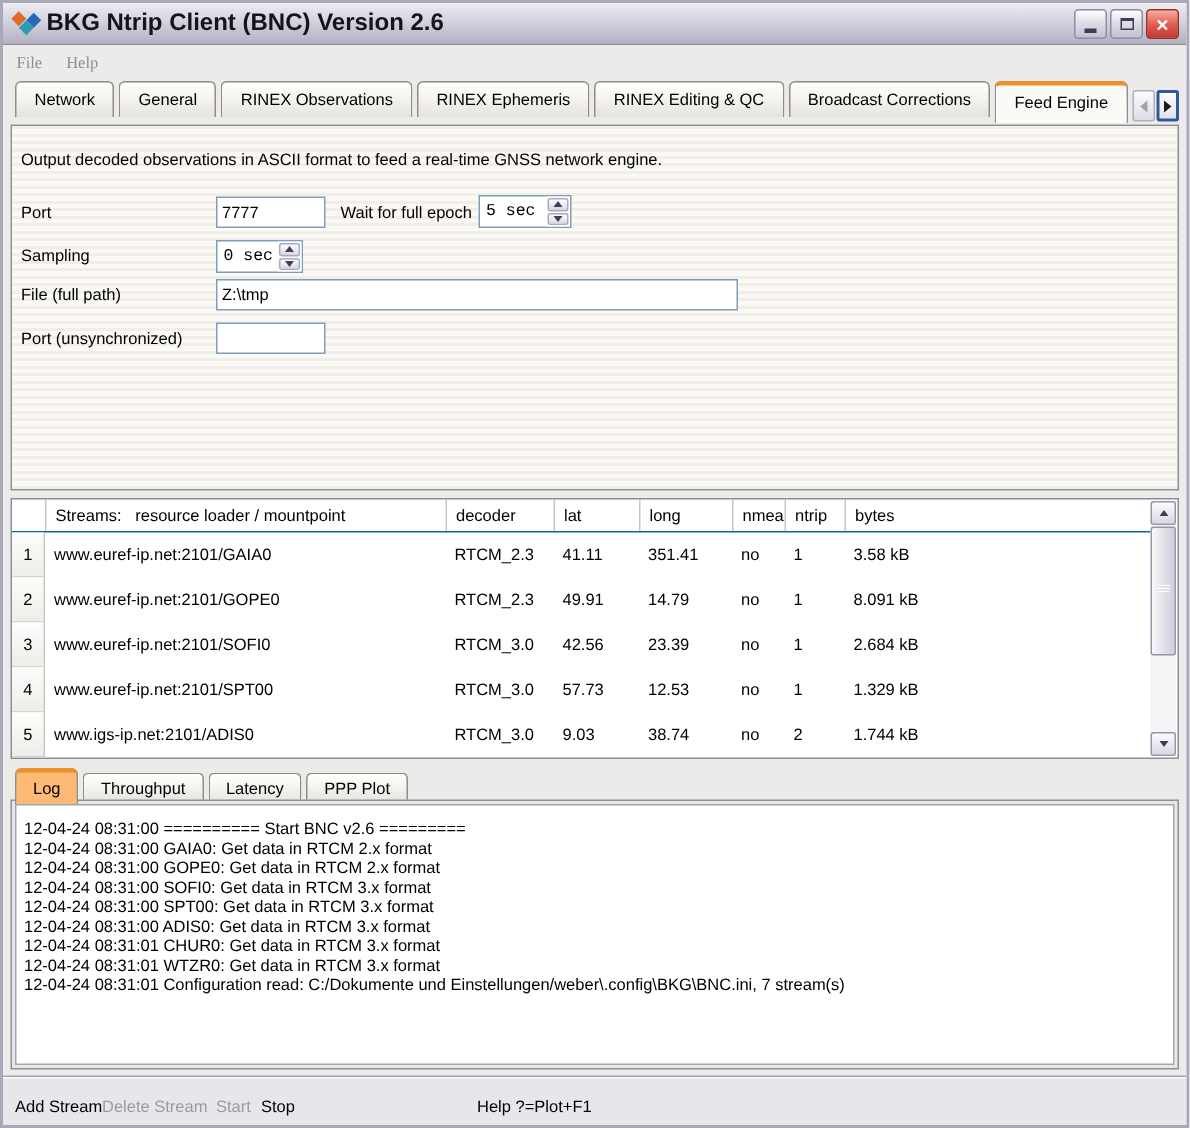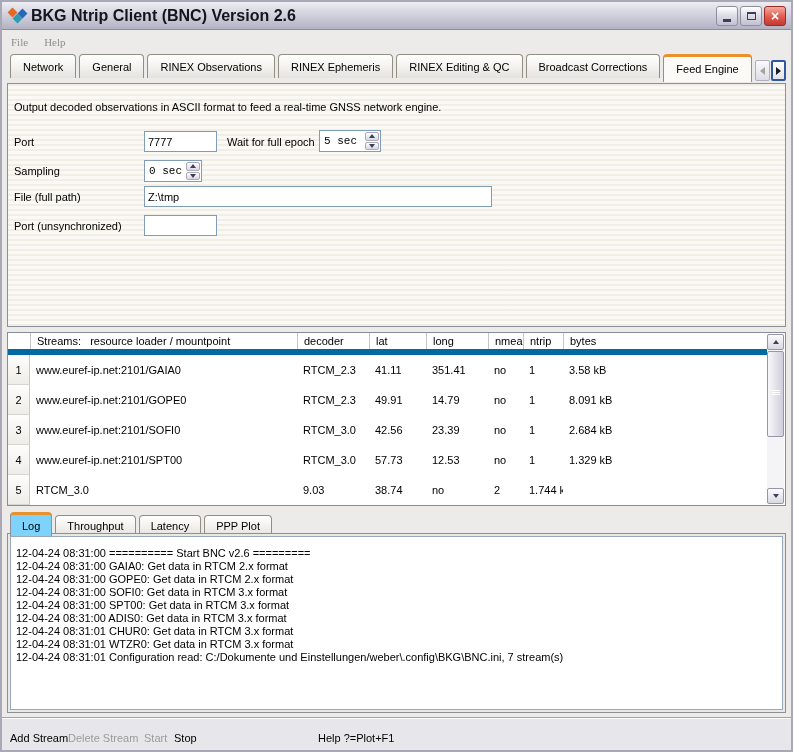--- a/index.html
+++ b/index.html
@@ -82,21 +82,21 @@
   .sb { flex:1; background:linear-gradient(180deg,#FEFEFE,#D8D7E2); border:1px solid #ABAABB;
         border-radius:2px; display:flex; align-items:center; justify-content:center; }
   .tri-up { width:0;height:0;border-left:3px solid transparent;border-right:3px solid transparent;border-bottom:4px solid #3E3E58; }
   .tri-dn { width:0;height:0;border-left:3px solid transparent;border-right:3px solid transparent;border-top:4px solid #3E3E58; }
 
   
   .table-frame { position:absolute; left:5px; top:330px; width:779px; height:174px;
                  border:1px solid #828F9C; background:#FFF; }
   .tgrid { display:grid; grid-template-columns:22px 267px 72px 57px 62px 35px 40px 1fr;
            width:calc(100% - 18px); }
-  .thead { height:22px; border-bottom:6px solid #0369a1;text-align:center; }
+  .thead { height:22px; border-bottom:1px solid #0369a1;text-align:center; }
   .thead .hc { display:flex; align-items:center; padding-left:6px; border-left:1px solid #C6C6C6;
                white-space:pre; overflow:hidden; }
   .thead .hc.first { border-left:none; }
   .trow { height:30px; }
   .trow .tc { display:flex; align-items:center; padding-left:6px; white-space:nowrap; overflow:hidden; }
   .trow .num { justify-content:center; padding-left:0;
                background:linear-gradient(180deg,#FDFDFC,#EEEDE8);
                border-right:1px solid #C9C8C1; border-bottom:1px solid #D6D5D0; }
 
   
@@ -107,21 +107,21 @@
   .sbtn.up { top:0; } .sbtn.down { bottom:0; }
   .sthumb { position:absolute; left:0; top:17px; width:17px; height:86px;
             background:linear-gradient(90deg,#F8F8FB,#CFCEDB); border:1px solid #9796A8; border-radius:2px; }
   .grip { position:absolute; left:4px; top:38px; width:8px; }
   .grip i { display:block; height:1px; background:#9B9AAD; border-bottom:1px solid #FDFDFE; margin-bottom:1px; }
 
   
   .btabrow { position:absolute; left:8px; right:10px; top:507px; height:26px;
              display:flex; align-items:flex-end; }
   .btabrow .tab { height:20px; padding:0 11px; }
-  .btabrow .tab.active { height:24px; background:#7dd3fc; }
+  .btabrow .tab.active { height:24px; background:#fdba74; }
   .log-frame { position:absolute; left:5px; top:531px; width:779px; height:180px;
                border:1px solid #8B9198; background:#E9E8E3; padding:2px; }
   .log-area { width:100%; height:100%; background:#FFF; border:1px solid #98A8BC;
               padding:10px 12px 0 5px; overflow:hidden; }
   .log-area div { line-height:13px; white-space:pre; }
 
   
   .statusbar { position:absolute; left:0; right:0; bottom:0; height:33px;
                background:#E7E6EA; border-top:1px solid #A2A1AC;
                box-shadow: inset 0 1px 0 #FBFBFD; }
@@ -280,20 +280,21 @@
       <div class="tc">www.euref-ip.net:2101/SPT00</div>
       <div class="tc">RTCM_3.0</div>
       <div class="tc">57.73</div>
       <div class="tc">12.53</div>
       <div class="tc">no</div>
       <div class="tc">1</div>
       <div class="tc">1.329 kB</div>
     </div>
     <div class="tgrid trow">
       <div class="tc num">5</div>
+      <div class="tc">www.igs-ip.net:2101/ADIS0</div>
       <div class="tc">RTCM_3.0</div>
       <div class="tc">9.03</div>
       <div class="tc">38.74</div>
       <div class="tc">no</div>
       <div class="tc">2</div>
       <div class="tc">1.744 kB</div>
     </div>
 
     <div class="vscroll">
       <span class="sbtn up">

